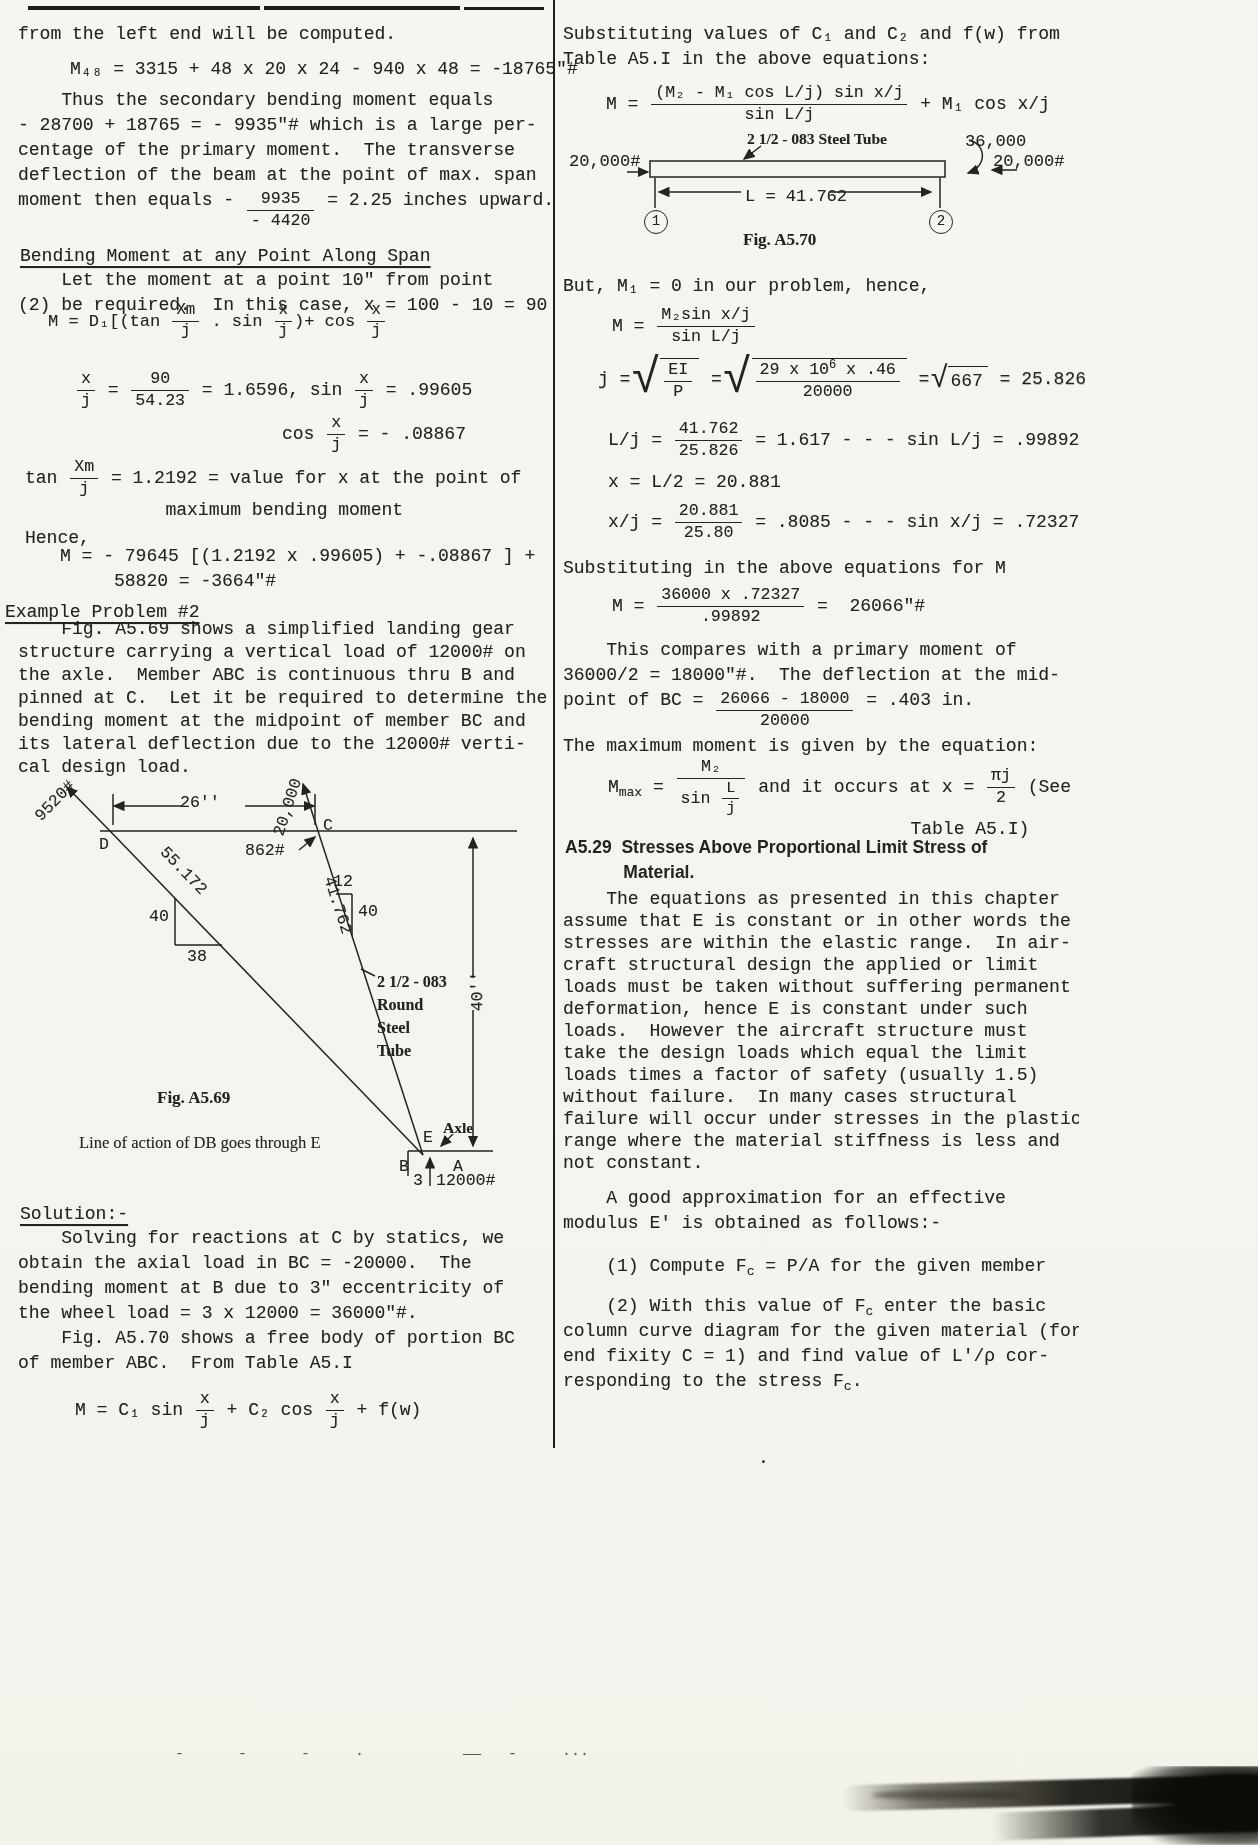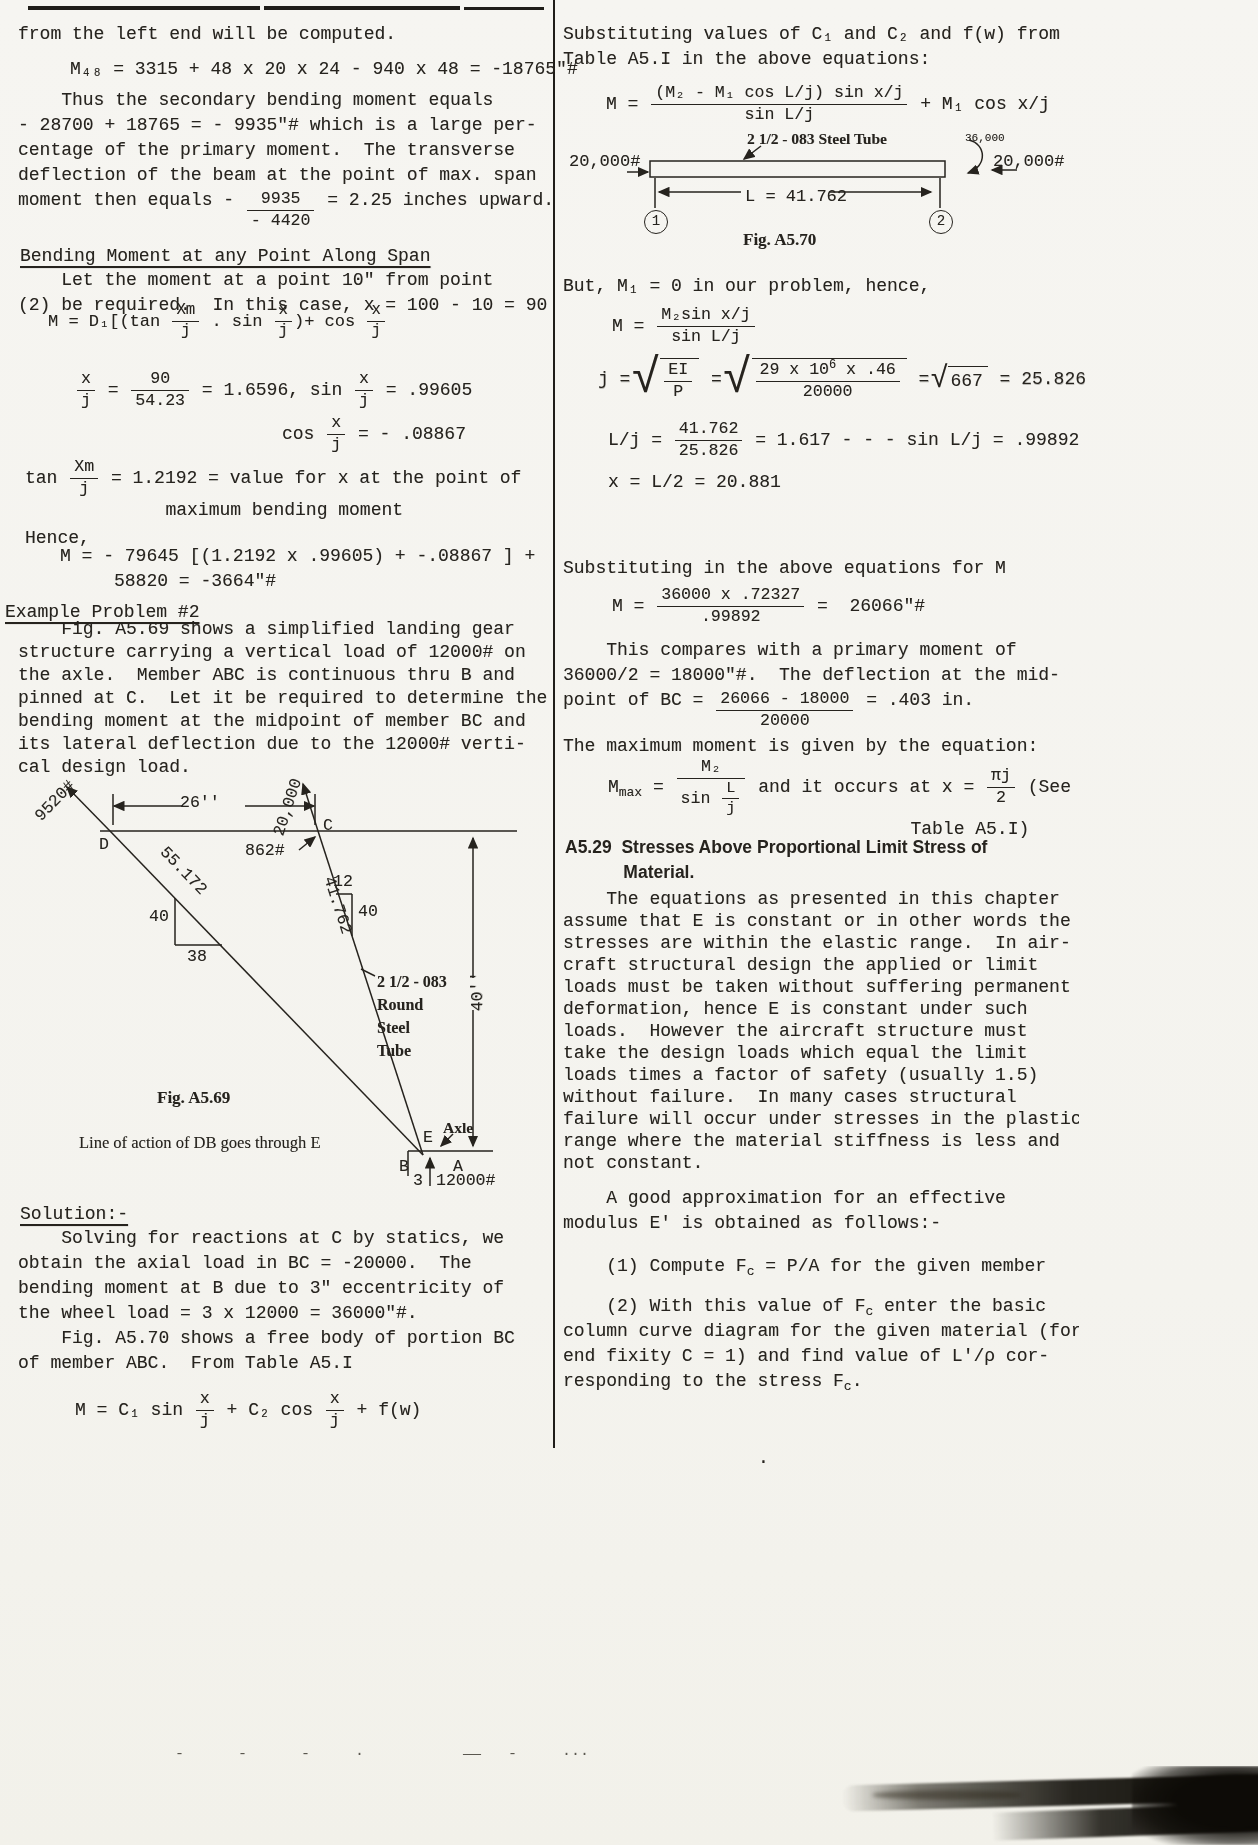--- a/index.html
+++ b/index.html
@@ -158,33 +158,34 @@
         <path d="M 404 12 C 421 16 423 38 403 45" marker-end="url(#ah)"></path>
         <line x1="452" y1="42" x2="427" y2="42" marker-end="url(#ah)"></line>
         <line x1="176" y1="64" x2="94" y2="64" marker-end="url(#ah)"></line>
         <line x1="264" y1="64" x2="366" y2="64" marker-end="url(#ah)"></line>
         <line x1="90" y1="50" x2="90" y2="80"></line>
         <line x1="375" y1="50" x2="375" y2="80"></line>
       </g>
     </svg>
     <span class="flabel" style="left:4px;top:24px;font-size:17px">20,000#</span>
     <span class="flabel ser b fl15" style="left:182px;top:2px">2 1/2 - 083 Steel Tube</span>
-    <span class="flabel" style="left:400px;top:4px;font-size:11px">36,000</span>
+    <span class="flabel" style="left:400px;top:4px;font-size:17px">36,000</span>
     <span class="flabel" style="left:428px;top:24px;font-size:17px">20,000#</span>
     <span class="flabel" style="left:180px;top:59px;font-size:17px">L = 41.762</span>
     <span class="circ" style="left:79px;top:82px">1</span>
     <span class="circ" style="left:364px;top:82px">2</span>
     <span class="flabel ser b" style="left:178px;top:102px;font-size:17px">Fig. A5.70</span>
   </div>
 
   <div class="blk rclip" style="left:563px;top:274px">But, M₁ = 0 in our problem, hence,</div>
   <div class="blk" style="left:612px;top:306px"><span>M = </span><span class="frac"><span class="num">M₂sin x/j</span><span class="den">sin L/j</span></span></div>
   <div class="blk" style="left:598px;top:358px"><span>j =</span><span class="rad big"><span class="rsign">√</span><span class="rbody"><span class="frac"><span class="num">EI</span><span class="den">P</span></span></span></span><span> =</span><span class="rad big"><span class="rsign">√</span><span class="rbody"><span class="frac"><span class="num"><span>29 x 10</span><sup>6</sup><span> x .46</span></span><span class="den">20000</span></span></span></span><span> =</span><span class="rad"><span class="rsign">√</span><span class="rbody"><span>667</span></span></span><span> = 25.826</span></div>
   <div class="blk" style="left:608px;top:420px"><span>L/j = </span><span class="frac"><span class="num">41.762</span><span class="den">25.826</span></span><span> = 1.617 - - - sin L/j = .99892</span></div>
   <div class="blk" style="left:608px;top:470px"><span>x = L/2 = 20.881</span></div>
+  <div class="blk" style="left:608px;top:502px"><span>x/j = </span><span class="frac"><span class="num">20.881</span><span class="den">25.80</span></span><span> = .8085 - - - sin x/j = .72327</span></div>
   <div class="blk rclip" style="left:563px;top:556px">Substituting in the above equations for M</div>
   <div class="blk" style="left:612px;top:586px"><span>M = </span><span class="frac"><span class="num">36000 x .72327</span><span class="den">.99892</span></span><span> =  26066"#</span></div>
   <div class="blk rclip" style="left:563px;top:638px"><span>    This compares with a primary moment of
 36000/2 = 18000"#.  The deflection at the mid-
 point of BC = </span><span class="frac ftop"><span class="num">26066 - 18000</span><span class="den">20000</span></span><span> = .403 in.</span></div>
   <div class="blk rclip" style="left:563px;top:734px">The maximum moment is given by the equation:</div>
   <div class="blk" style="left:608px;top:758px"><span>M</span><sub>max</sub><span> = </span><span class="frac"><span class="num">M₂</span><span class="den"><span>sin </span><span class="frac"><span class="num">L</span><span class="den">j</span></span></span></span><span> and it occurs at x = </span><span class="frac"><span class="num">πj</span><span class="den">2</span></span><span> (See
                             Table A5.I)</span></div>
   <div class="blk sansb" style="left:565px;top:835px">A5.29  Stresses Above Proportional Limit Stress of
             Material.</div>

